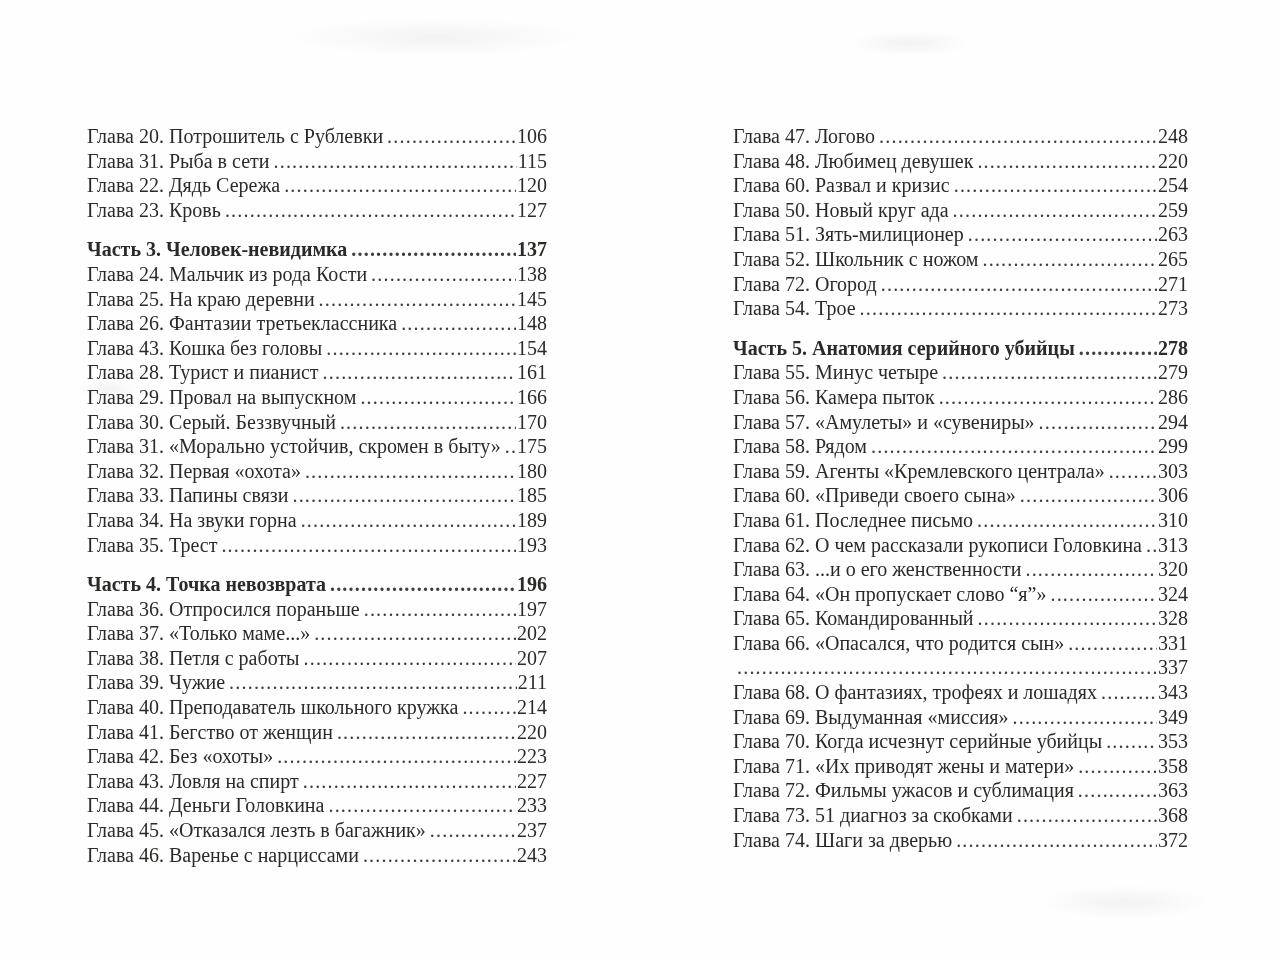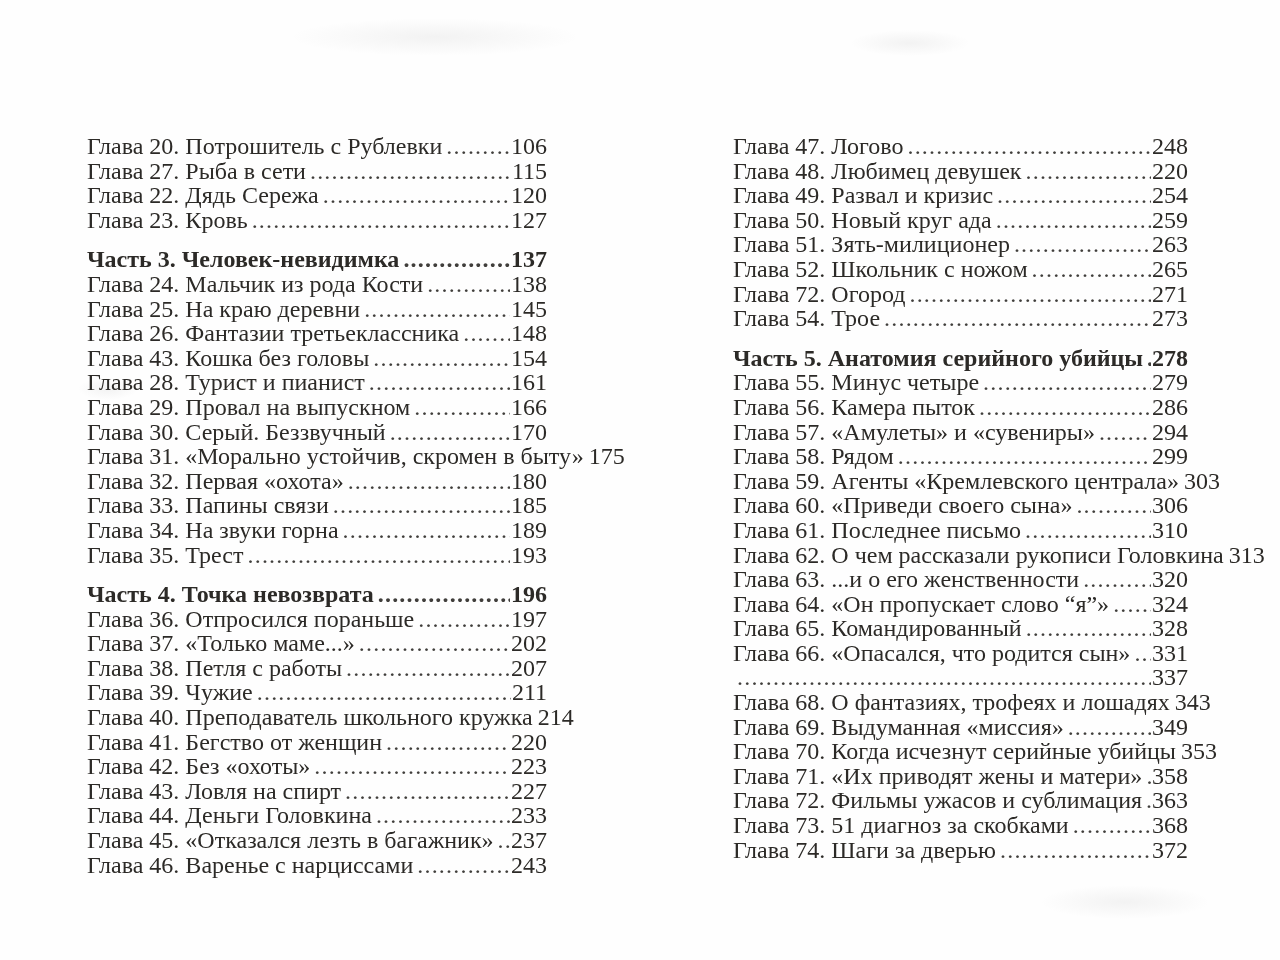--- a/index.html
+++ b/index.html
@@ -11,22 +11,22 @@
     position: relative;
     width: 1280px;
     height: 960px;
     background: #fefefe;
     overflow: hidden;
     font-family: "Liberation Serif", "DejaVu Serif", serif;
     color: #2c2a27;
   }
   .toc-column {
     position: absolute;
-    top: 134px;
-    font-size: 24px;
+    top: 124px;
+    font-size: 20px;
     line-height: 24.6px;
   }
   .toc-column.left  { left: 87px;  width: 460px; }
   .toc-column.right { left: 733px; width: 455px; }
   .row {
     display: flex;
     align-items: baseline;
   }
   .row .label {
     flex: 0 0 auto;
@@ -69,21 +69,21 @@
   <div class="smudge s3"></div>
   <div class="smudge s4"></div>
 
   <div class="toc-column left">
       <div class="row chapter">
         <span class="label">Глава 20. Потрошитель с Рублевки</span>
         <span class="dots">............................................................................................................................................</span>
         <span class="num">106</span>
       </div>
       <div class="row chapter">
-        <span class="label">Глава 27. Рыба в сети</span>
+        <span class="label">Глава 31. Рыба в сети</span>
         <span class="dots">............................................................................................................................................</span>
         <span class="num">115</span>
       </div>
       <div class="row chapter">
         <span class="label">Глава 22. Дядь Сережа</span>
         <span class="dots">............................................................................................................................................</span>
         <span class="num">120</span>
       </div>
       <div class="row chapter">
         <span class="label">Глава 23. Кровь</span>
@@ -222,21 +222,21 @@
         <span class="label">Глава 47. Логово</span>
         <span class="dots">............................................................................................................................................</span>
         <span class="num">248</span>
       </div>
       <div class="row chapter">
         <span class="label">Глава 48. Любимец девушек</span>
         <span class="dots">............................................................................................................................................</span>
         <span class="num">220</span>
       </div>
       <div class="row chapter">
-        <span class="label">Глава 49. Развал и кризис</span>
+        <span class="label">Глава 60. Развал и кризис</span>
         <span class="dots">............................................................................................................................................</span>
         <span class="num">254</span>
       </div>
       <div class="row chapter">
         <span class="label">Глава 50. Новый круг ада</span>
         <span class="dots">............................................................................................................................................</span>
         <span class="num">259</span>
       </div>
       <div class="row chapter">
         <span class="label">Глава 51. Зять-милиционер</span>

